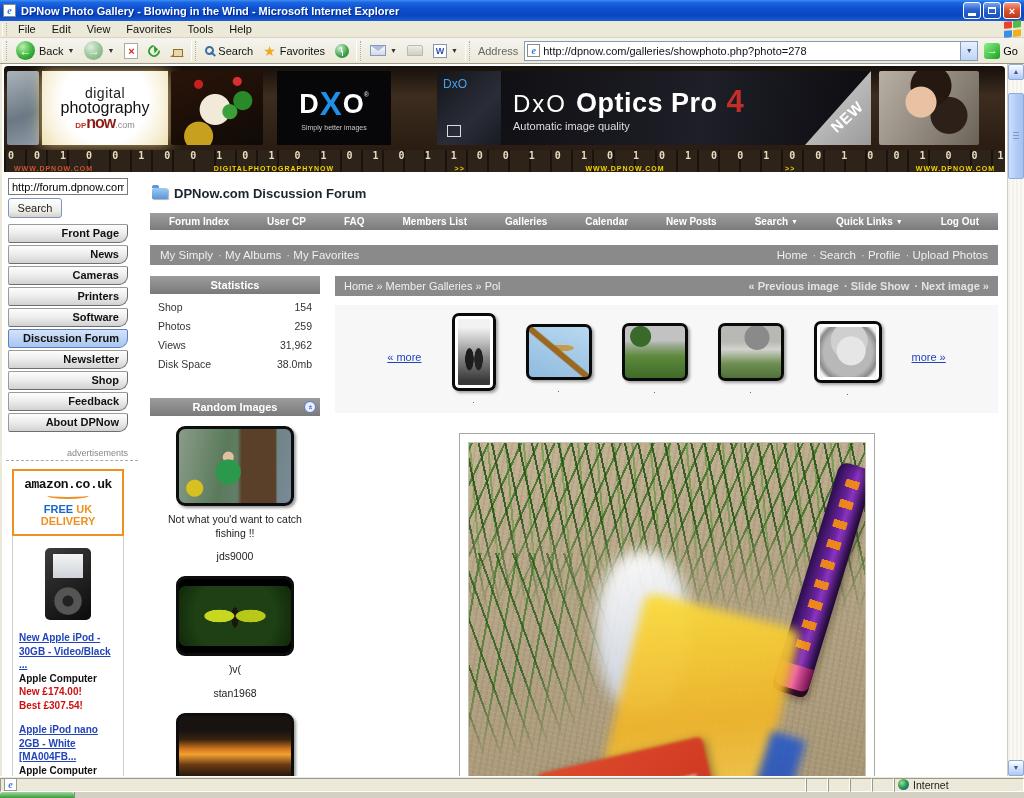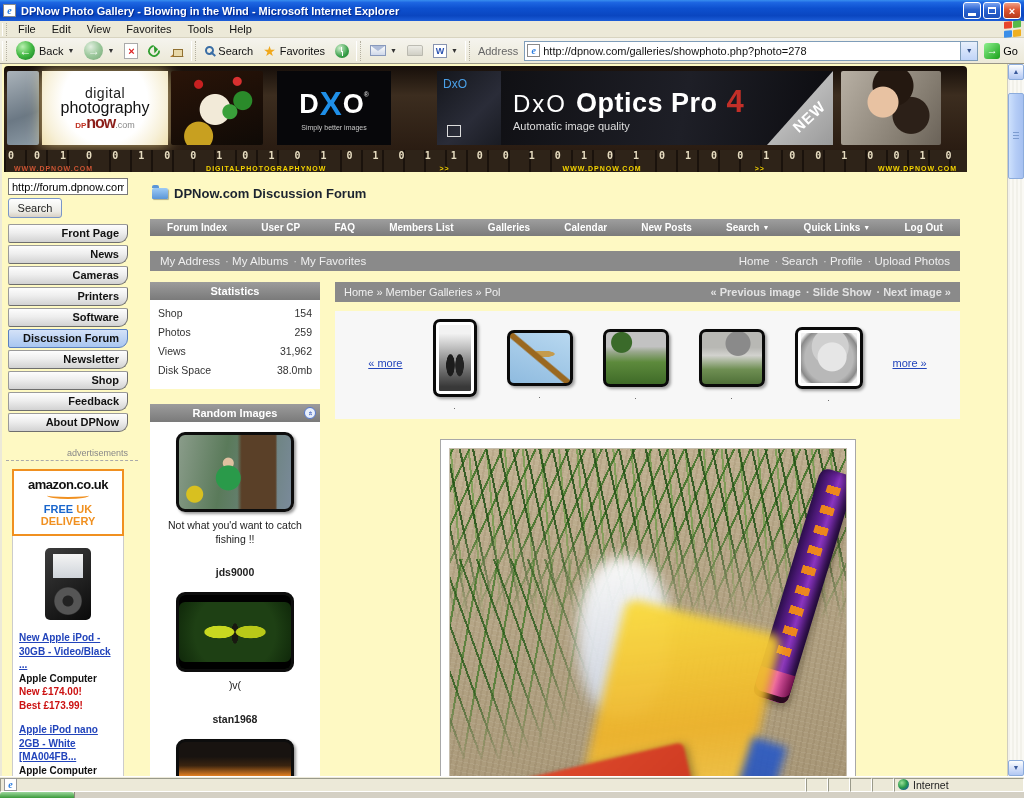--- a/index.html
+++ b/index.html
@@ -54,21 +54,21 @@
   .print-ic { width:16px; height:11px; background:linear-gradient(#e8e8e4,#b8b8b0); border:1px solid #909088; border-radius:2px 2px 0 0; opacity:.55; }
   .w-ic { width:14px; height:14px; background:#fff; border:1px solid #8894b0; color:#2a52b0; font:bold 9px/13px "Liberation Sans",sans-serif; text-align:center; }
   .addr-label { color:#666; padding:0 6px 0 4px; }
   .addr-box { flex:1; height:20px; background:#fff; border:1px solid #7f9db9; display:flex; align-items:center; padding-left:2px; gap:3px; min-width:0; }
   .addr-url { font-size:11px; color:#111; white-space:nowrap; overflow:hidden; flex:1; }
   .addr-drop { width:17px; height:18px; border-left:1px solid #7f9db9; background:linear-gradient(#e8f0fc,#c0d4f8); text-align:center; font-size:7px; color:#35528c; line-height:18px; }
   .go-btn { display:flex; align-items:center; gap:3px; padding:0 6px; }
   .go-sq { width:16px; height:16px; border-radius:3px; background:linear-gradient(135deg,#8ef08e,#18a018); color:#fff; font:bold 11px/15px "Liberation Sans",sans-serif; text-align:center; }
 
   
-  .viewport { height:712px; display:flex; background:#fef9c3; border-left:2px solid #ece9d8; overflow:hidden;gap:38px; }
+  .viewport { height:712px; display:flex; background:#ffffff; border-left:2px solid #ece9d8; overflow:hidden; }
   .page { flex:1; overflow:hidden; position:relative; }
 
   
   .banner { margin:2px 2px 0 2px; height:84px; border-radius:4px 4px 0 0; position:relative; display:flex; align-items:center; overflow:hidden;
     background:linear-gradient(180deg,#170f0a,#3c2d1f 35%,#2a1c12); }
   .banner > * { flex:0 0 auto; }
   .banner-frag { width:32px; height:74px; margin-left:3px; background:linear-gradient(160deg,#aab3ba,#6b7884 60%,#8c9aa5); border-radius:2px; }
   .banner-logo { width:126px; height:74px; margin-left:3px; background:radial-gradient(circle at 50% 40%,#ffffff 55%,#f7f0d8 80%,#efe0b0);
     display:flex; flex-direction:column; align-items:center; justify-content:center; box-shadow:0 0 14px rgba(255,230,150,.7); }
   .logo-l1 { font-size:14px; color:#222; letter-spacing:.5px; }
@@ -130,21 +130,21 @@
   .side-search-btn { margin-left:6px; width:54px; height:20px; border-radius:3px; border:1px solid #7a96c8;
     background:linear-gradient(#fff,#ecebe5 70%,#d8d0c4); font-size:11px; color:#222; }
   .side-nav { margin:6px 0 0 6px; width:120px; display:flex; flex-direction:column; gap:2px; }
   .side-btn { height:19px; background:linear-gradient(180deg,#fdfdfd,#eee 45%,#d2d2d2); border:1px solid #9a9a9a;
     border-right-color:#6e6e6e; border-bottom-color:#6e6e6e; border-radius:2px 2px 9px 2px;
     font-size:11px; font-weight:bold; text-align:right; padding-right:8px; line-height:17px; color:#111; }
   .side-btn.active { background:linear-gradient(180deg,#d4e2f8,#a8c6f0); border-color:#5a80c0; }
   .ads-label { margin-top:16px; font-size:9px; color:#888; text-align:right; padding-right:14px; }
   .ads-dash { border-top:1px dashed #aaa; margin:2px 4px 8px 4px; }
   .amazon-box { margin:0 6px 0 10px; width:112px; border:2px solid #f09020; background:#fff; text-align:center; padding:6px 2px 7px; }
-  .amz-name { font-size:13px; font-weight:bold; color:#111; letter-spacing:-.5px; }
+  .amz-name { font-size:13px; font-weight:bold; color:#111; letter-spacing:-.5px;font-family:Liberation Mono, monospace; }
   .amz-smile { width:42px; height:7px; border-bottom:2px solid #f09020; border-radius:50%; margin:0 auto 4px; }
   .amz-free { font-size:11px; font-weight:bold; }
   .amz-free .f1 { color:#1a66cc; } .amz-free .f2 { color:#f09020; }
   .products-box { margin:0 6px 0 10px; width:112px; border:1px solid #ccc; border-top:none; background:#fff; padding:4px 6px 10px; }
   .ipod { margin:8px auto 4px; width:46px; height:72px; border-radius:5px; background:linear-gradient(145deg,#3c3c3c,#0a0a0a); position:relative; }
   .ipod::before { content:""; position:absolute; top:6px; left:8px; width:30px; height:24px; background:linear-gradient(#f4f4f4,#cfd4da); }
   .ipod::after { content:""; position:absolute; bottom:5px; left:9px; width:28px; height:28px; border-radius:50%;
     background:radial-gradient(circle,#222 0 5px,#555 6px 13px,#333 14px); }
   .product { margin-top:11px; font-size:10px; line-height:1.35; }
   .p-title { color:#2244bb; text-decoration:underline; font-weight:bold; display:block; }
@@ -155,21 +155,21 @@
   .main { flex:1 1 auto; padding:0 9px 0 8px; min-width:0; }
   .main-head { margin-top:14px; display:flex; justify-content:space-between; align-items:flex-end; }
   .forum-title-row { display:flex; align-items:center; gap:6px; padding:0 0 4px 2px; }
   .folder-icon { width:16px; height:11px; border-radius:2px 2px 1px 1px; background:linear-gradient(#9ecbf5,#5a96d8); position:relative; box-shadow:1px 1px 1px rgba(0,0,0,.3); }
   .folder-icon::before { content:""; position:absolute; top:-3px; left:0; width:7px; height:3px; background:#5a96d8; border-radius:2px 2px 0 0; }
   .forum-title { font-size:13px; font-weight:bold; color:#1c2430; }
   .welcome-box { width:238px; background:#e9e9e9; padding:4px 7px 5px; font-size:10px; line-height:1.45; color:#111; }
   .welcome-name { font-weight:bold; }
   .visited-time { color:#8a8a8a; }
   .pm-link { color:#2244bb; text-decoration:underline; }
-  .forum-nav { margin-top:14px; height:17px; background:linear-gradient(#9e9e9e,#7b7b7b); display:flex; align-items:center;
+  .forum-nav { margin-top:8px; height:17px; background:linear-gradient(#9e9e9e,#7b7b7b); display:flex; align-items:center;
     justify-content:space-around; color:#fff; font-size:10px; font-weight:bold; }
   .fnav-item { display:flex; align-items:center; gap:3px; white-space:nowrap; }
   .fnav-item .arr { font-size:7px; }
   .forum-subnav { margin-top:15px; height:20px; background:#8a8a8a; color:#efefef; display:flex; align-items:center;
     justify-content:space-between; padding:0 10px; font-size:11.5px; }
   .dotlist { display:flex; gap:5px; }
   .dotlist span:not(:first-child)::before { content:"· "; color:#d8d8d8; }
 
   .content-row { margin-top:11px; display:flex; align-items:flex-start; }
   .leftcol { width:170px; flex:0 0 170px; }
@@ -179,21 +179,21 @@
   .stat-row { display:flex; justify-content:space-between; padding:3.5px 0; }
   .ri-head { margin-top:15px; }
   .collapse-icon { position:absolute; right:4px; top:3px; width:12px; height:12px; border-radius:50%; background:#e8f0fc;
     border:1px solid #5577cc; color:#3355bb; font-size:8px; line-height:11px; text-align:center; }
   .collapse-icon span { display:inline-block; transform:rotate(90deg); }
   .ri-body { background:#fff; padding:10px 0 4px; text-align:center; font-size:10.5px; color:#222; }
   .ri-item { margin-bottom:14px; }
   .ri-photo { width:118px; height:80px; margin:0 auto 7px; border-radius:9px; border:3px solid #0d0d0d;
     box-shadow:2px 2px 3px rgba(0,0,0,.4); }
   .ri-cap { padding:0 8px; line-height:1.3; }
-  .ri-author { margin-top:20px;font-weight:bold; }
+  .ri-author { margin-top:10px; }
   .rp1 { background:
       radial-gradient(circle at 44% 58%, #2a9a4a 0 12px, rgba(0,0,0,0) 13px),
       radial-gradient(circle at 44% 38%, #e0c0a0 0 5px, rgba(0,0,0,0) 6px),
       linear-gradient(90deg, rgba(0,0,0,0) 52%, #5a4028 56% 86%, rgba(0,0,0,0) 88%),
       radial-gradient(circle at 14% 80%, #d8c020 0 8px, rgba(0,0,0,0) 9px),
       linear-gradient(100deg,#8a9c8a,#5a7a5a 40%,#7a8a9a); }
   .rp2 { background:
       radial-gradient(ellipse 26px 11px at 36% 50%, #c8d820 0 55%, rgba(0,0,0,0) 60%),
       radial-gradient(ellipse 26px 11px at 64% 50%, #b8c818 0 55%, rgba(0,0,0,0) 60%),
       radial-gradient(ellipse 5px 14px at 50% 52%, #181810 0 70%, rgba(0,0,0,0) 75%),
@@ -463,21 +463,21 @@
               <span class="f1">FREE</span>
               <span class="f2">UK DELIVERY</span>
             </div>
           </div>
           <div class="products-box">
             <div class="ipod"></div>
             <div class="product">
               <span class="p-title">New Apple iPod - 30GB - Video/Black ...</span>
               <span class="p-vendor">Apple Computer</span>
               <span class="p-new">New £174.00!</span>
-              <span class="p-best">Best £173.99!</span>
+              <span class="p-best">Best £307.54!</span>
             </div>
             <div class="product">
               <span class="p-title">Apple iPod nano 2GB - White [MA004FB...</span>
               <span class="p-vendor">Apple Computer</span>
 
             </div>
 
           </div>
         </div>
 
@@ -519,21 +519,21 @@
                 <span>Quick Links</span>
                 <span class="arr">▼</span>
               </span>
             <span class="fnav-item">
                 <span>Log Out</span>
               </span>
           </div>
 
           <div class="forum-subnav">
             <div class="dotlist">
-              <span>My Address</span>
+              <span>My Simply</span>
               <span>My Albums</span>
               <span>My Favorites</span>
             </div>
             <div class="dotlist">
               <span>Home</span>
               <span>Search</span>
               <span>Profile</span>
               <span>Upload Photos</span>
             </div>
           </div>

